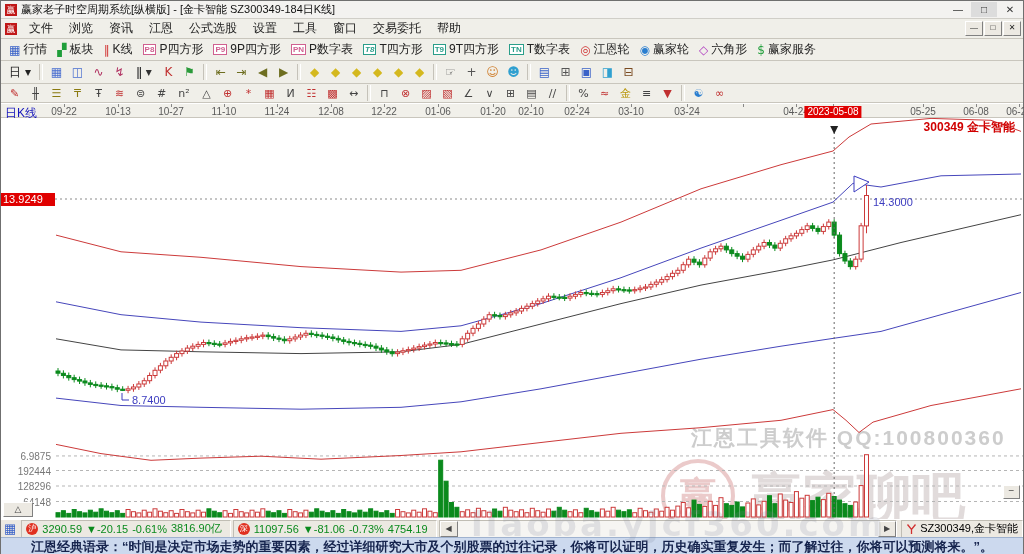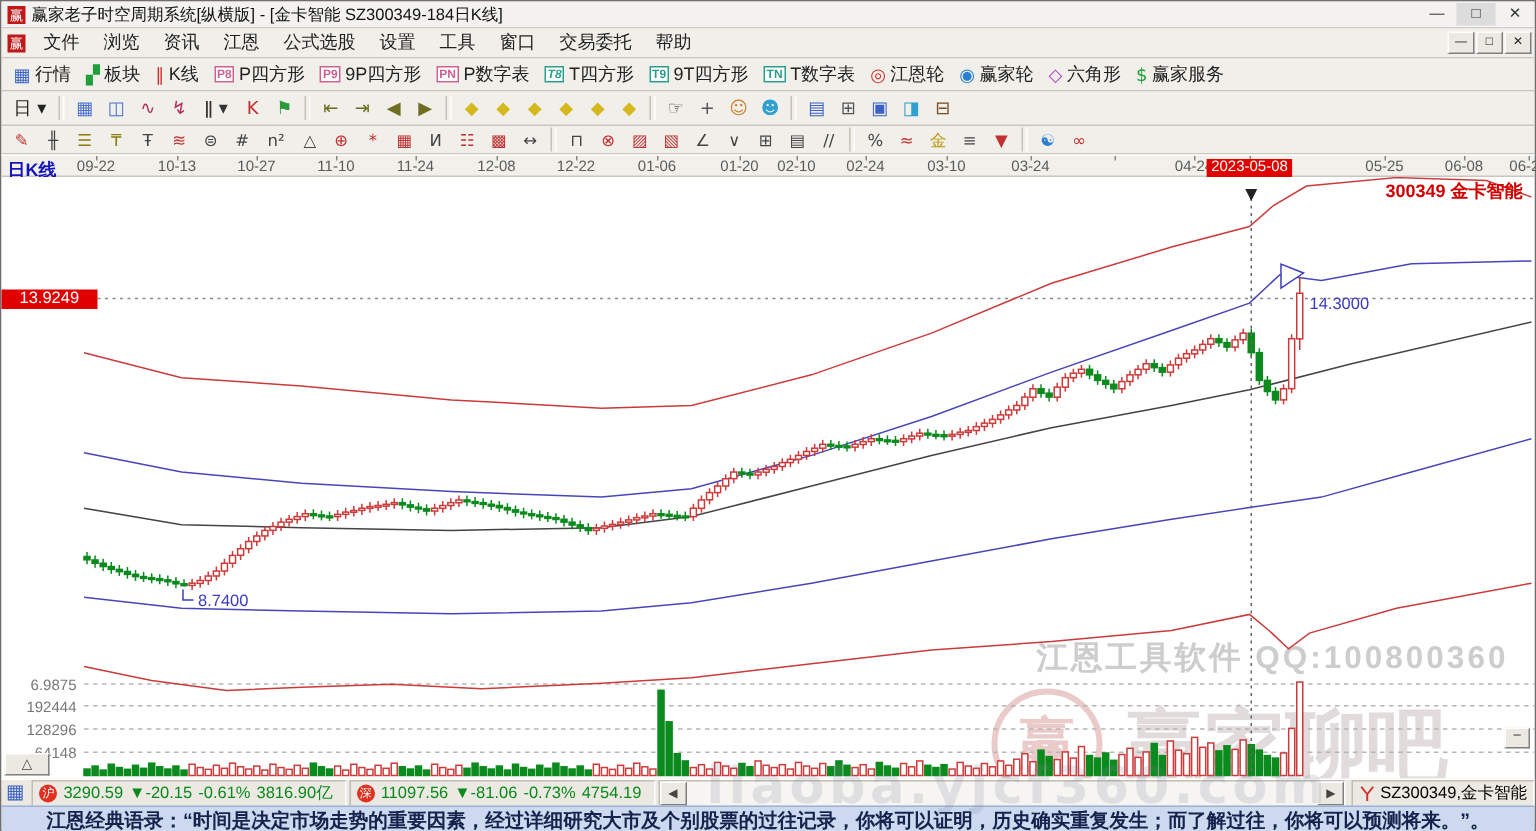--- a/index.html
+++ b/index.html
@@ -23,27 +23,27 @@
   .tbtn .ic{font-family:"DejaVu Sans",sans-serif;font-size:12px;margin-right:3px;}
   .tbtn .chip{font-size:8px;font-weight:bold;border:1px solid;padding:0 1px;line-height:9px;background:#fff;margin-right:3px;}
   .tbtn .lbl{font-size:12px;color:#222;}
   .tb2{height:22px;padding-left:3px;}
   .tb3{height:18px;padding-left:3px;}
   .ibtn{width:19px;height:17px;display:flex;align-items:center;justify-content:center;font-family:"DejaVu Sans",sans-serif;font-size:12px;border:1px solid transparent;}
   .tb3 .ibtn{height:15px;font-size:11px;}
   .tbsep{width:2px;height:16px;border-left:1px solid #c5c2b9;border-right:1px solid #fff;margin:0 3px;}
   
   .axisbar{height:15px;background:#f1f0ea;position:relative;border-bottom:1px solid #c9c6bd;border-top:1px solid #fff;box-sizing:border-box;}
-  .periodlbl{position:absolute;left:4px;top:1px;color:#1515bb;font-size:12px;font-weight:bold;}
+  .periodlbl{position:absolute;left:4px;top:1px;color:#1515bb;font-size:12px;font-weight:normal;}
   .dtick{position:absolute;top:0;width:1px;height:3px;background:#888;}
   .dlabel{position:absolute;top:2px;font-size:10px;color:#5a5a5a;transform:translateX(-50%);white-space:nowrap;}
   .dlabel.hl{background:#e00000;color:#fff;padding:0 3px;height:12px;line-height:12px;z-index:3;}
   
   .chart{height:401px;background:#fff;position:relative;}
-  .pricetag{position:absolute;left:0;top:75px;width:64px;height:13px;background:#e00000;color:#fff;font-size:11px;line-height:13px;padding-left:12px;box-sizing:border-box;z-index:4;}
+  .pricetag{position:absolute;left:0;top:75px;width:54px;height:13px;background:#e00000;color:#fff;font-size:11px;line-height:13px;padding-left:2px;box-sizing:border-box;z-index:4;}
   .indirow{position:absolute;left:100px;top:1px;font-size:11px;z-index:4;white-space:nowrap;}
   .indirow span{margin-right:14px;}
   .indiname{color:#222;font-weight:bold;letter-spacing:2px;}
   .stocklbl{position:absolute;right:8px;top:1px;color:#d00000;font-size:12px;font-weight:bold;z-index:4;}
   .panebtn{position:absolute;border:1px solid;border-color:#fff #808080 #808080 #fff;background:#ece9e2;text-align:center;color:#444;z-index:5;}
   .btn-collapse{left:2px;top:384px;width:28px;height:13px;font-size:9px;line-height:13px;}
   .btn-minus{left:1002px;top:367px;width:15px;height:12px;font-size:10px;line-height:10px;}
   
   .statusbar{height:18px;background:#ece9e2;border-top:1px solid #fff;display:flex;align-items:center;font-size:11px;position:relative;box-sizing:border-box;}
   .scell{display:flex;align-items:center;height:16px;border:1px solid;border-color:#c0bdb4 #fff #fff #c0bdb4;padding:0 4px;margin-left:2px;white-space:nowrap;}

